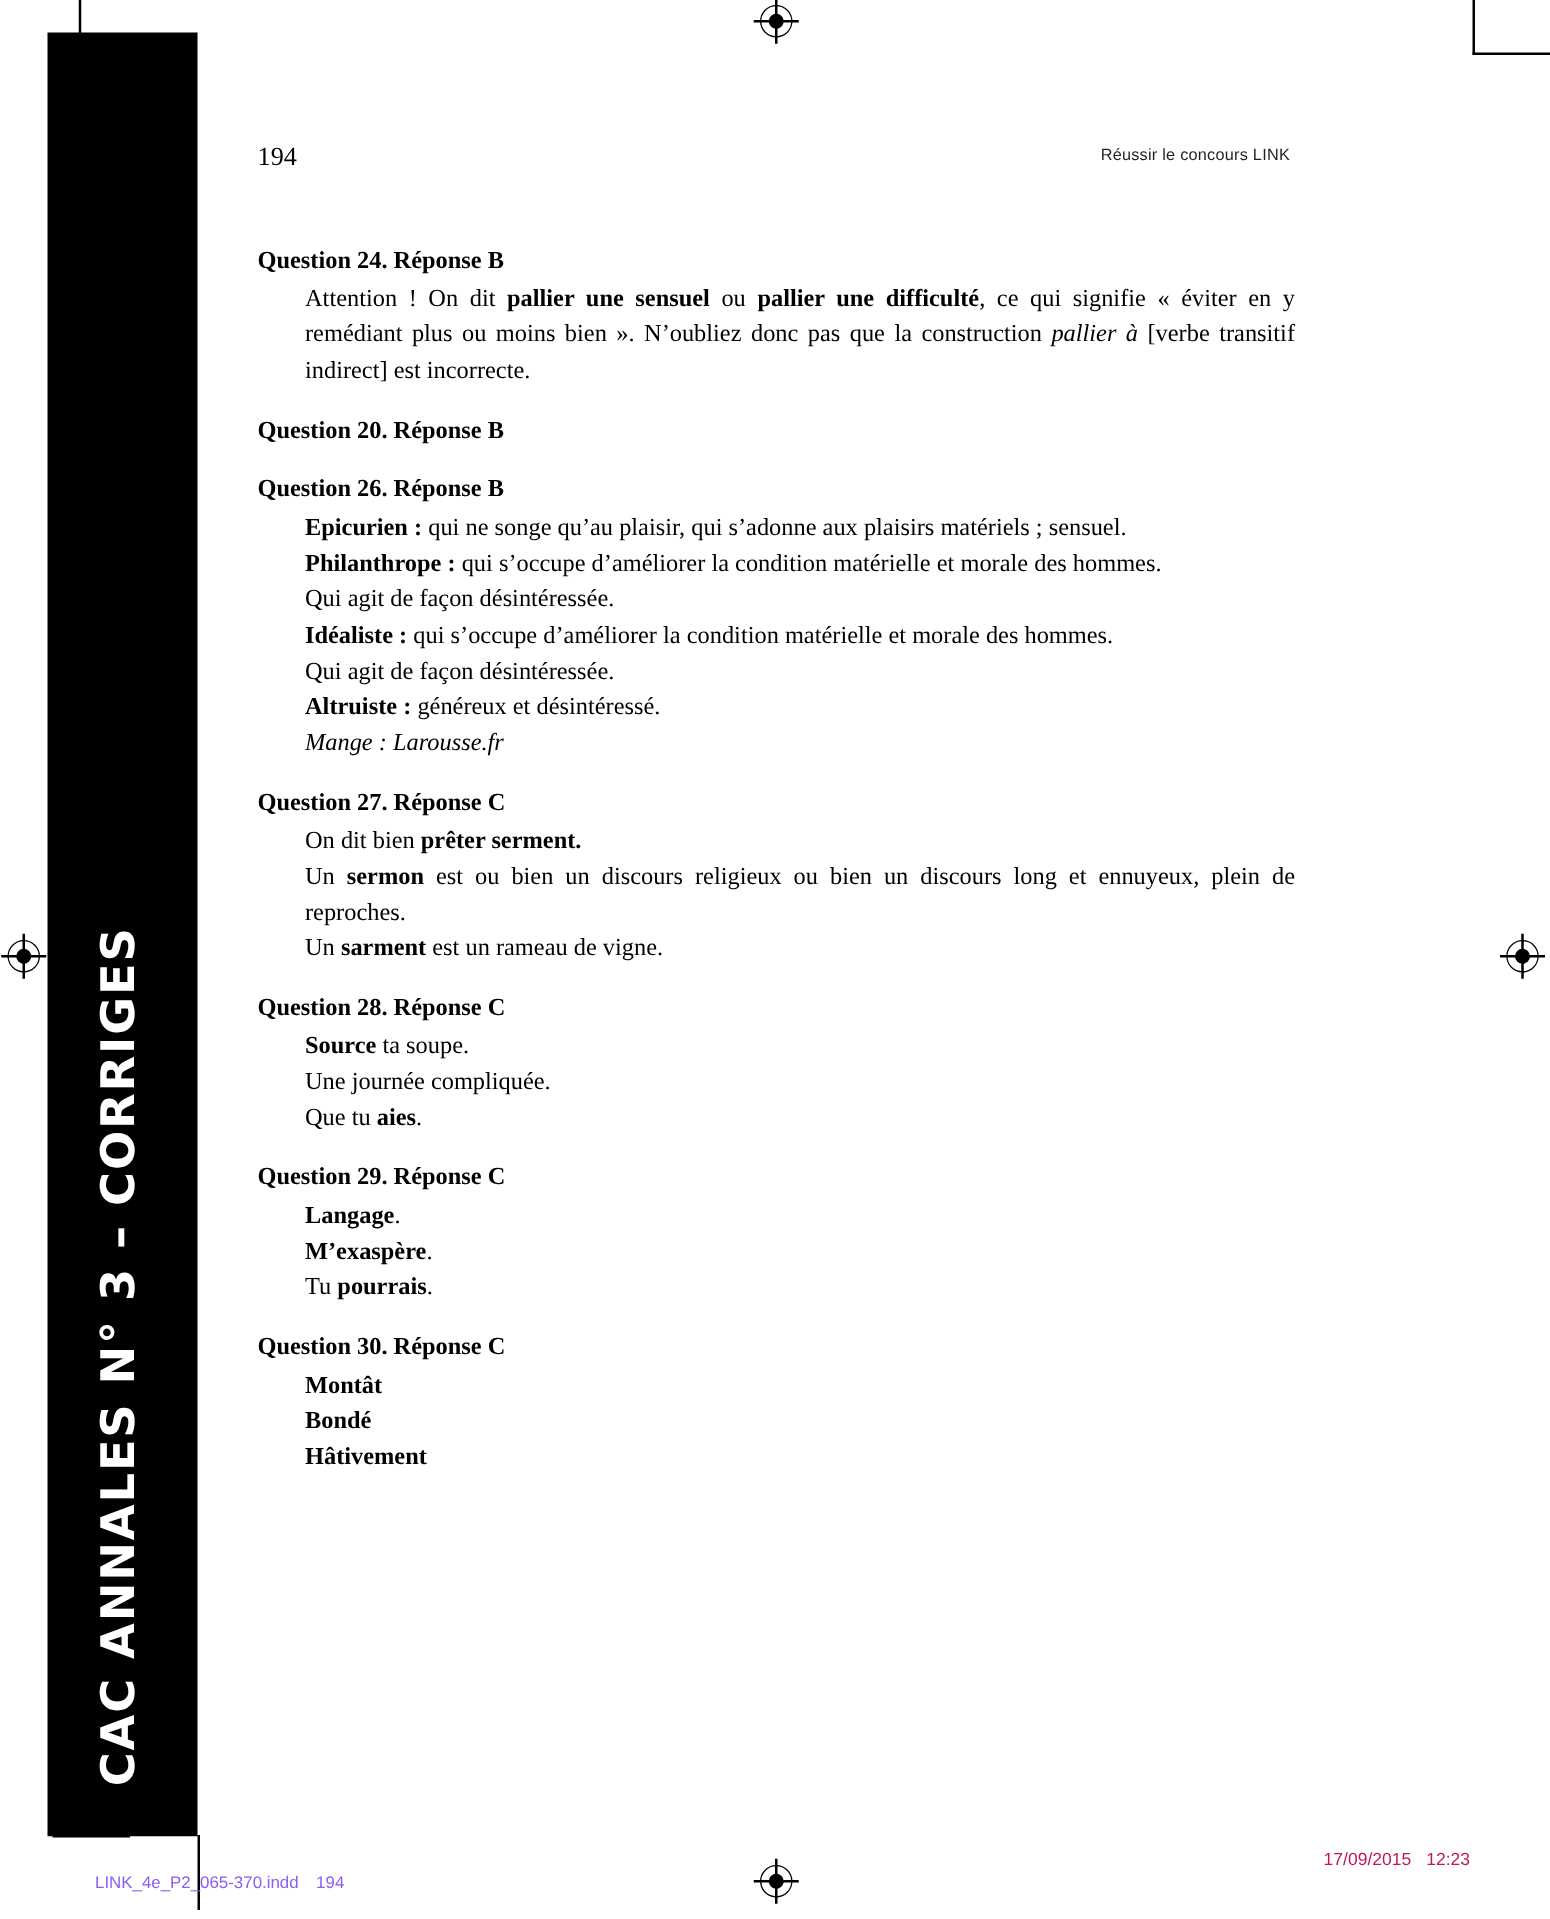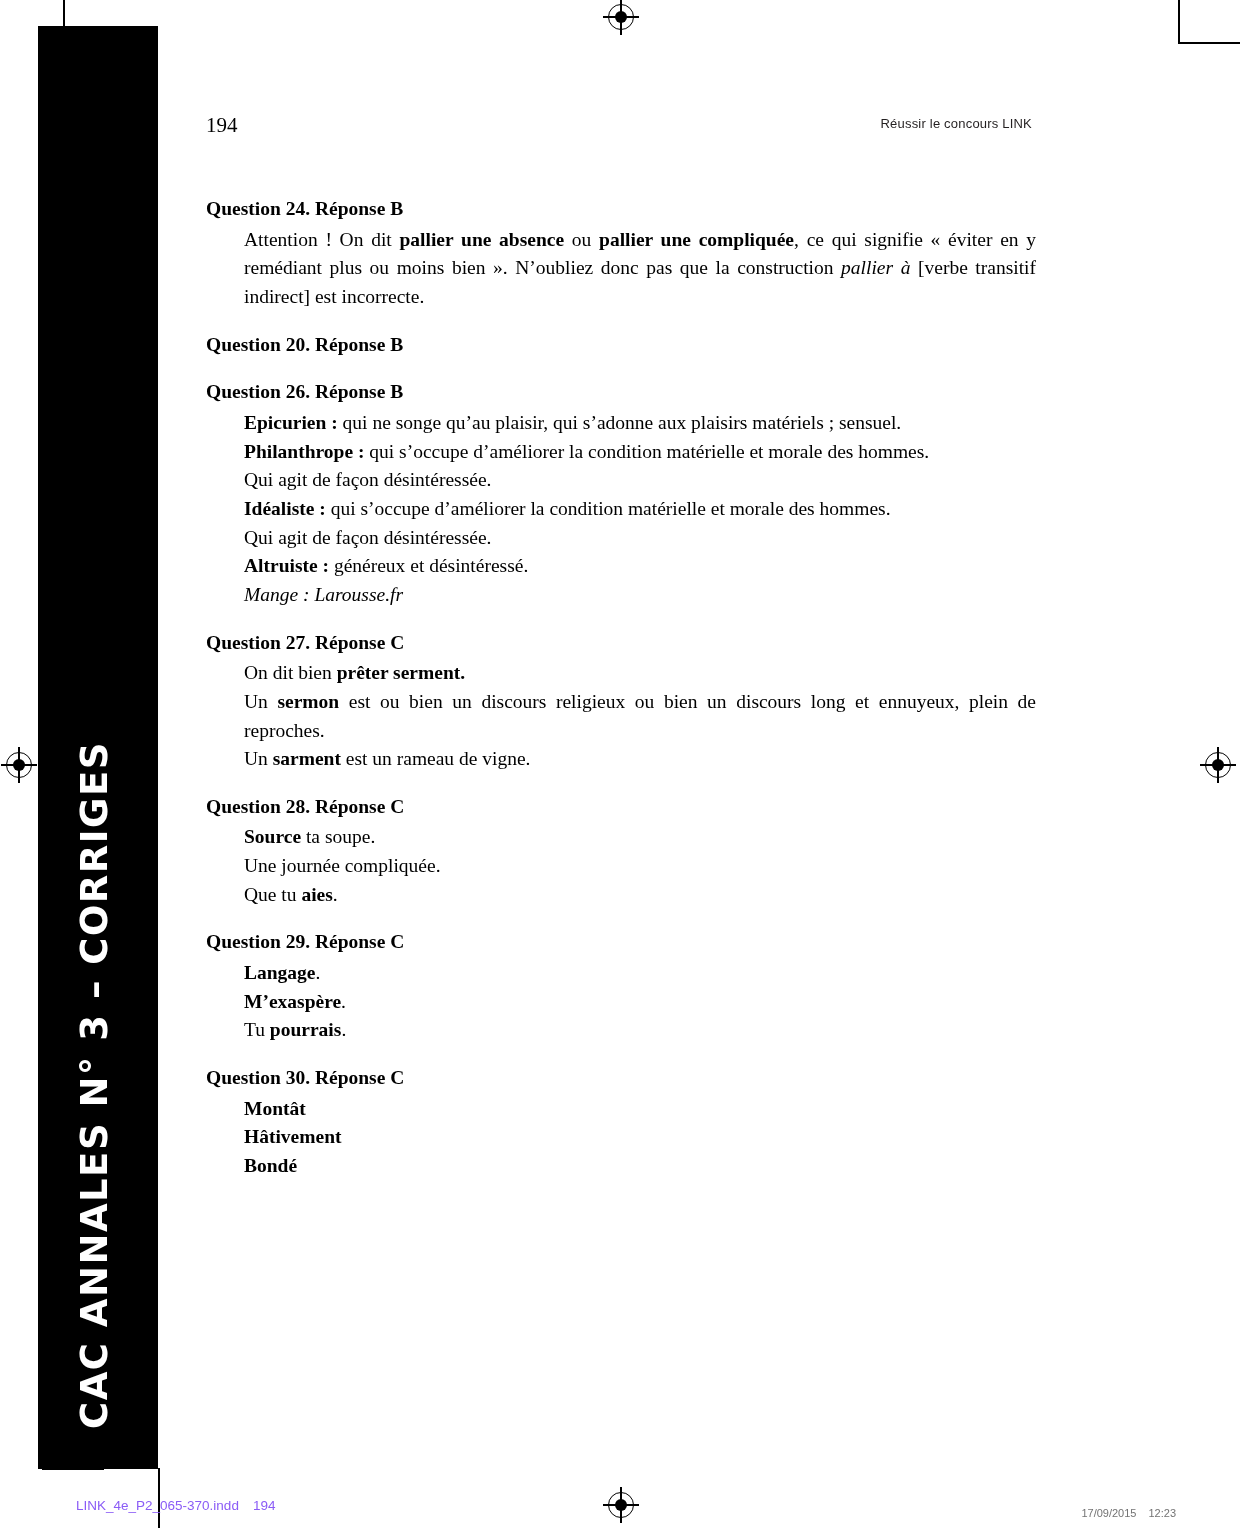--- a/index.html
+++ b/index.html
@@ -131,24 +131,24 @@
     left: 76px;
     bottom: 22px;
     font-family: "Liberation Sans", sans-serif;
     font-size: 13.5px;
     color: #8b5cf6;
   }
   .footer-left .fn-page { margin-left: 14px; }
   .footer-right {
     position: absolute;
     right: 64px;
-    bottom: 16px;
+    bottom: 40px;
     font-family: "Liberation Sans", sans-serif;
-    font-size: 11px;
-    color: #737373;
+    font-size: 14px;
+    color: #be185d;
   }
   .footer-right .ft-time { margin-left: 12px; }
 </style>
 </head>
 <body>
 
 <div class="crop-mark crop-tl-v"></div>
 <div class="crop-mark crop-tr-v"></div>
 <div class="crop-mark crop-tr-h"></div>
 <div class="crop-mark crop-bl-h"></div>
@@ -171,21 +171,21 @@
   <div class="side-tab-text">CAC ANNALES N° 3 – CORRIGES</div>
 </div>
 
 <div class="page-num">194</div>
 <div class="header-right">Réussir le concours LINK</div>
 
 <div class="content">
 
   <div class="q-head">Question 24. Réponse B</div>
   <div class="body-block">
-    Attention ! On dit <b>pallier une absence</b> ou <b>pallier une compliquée</b>, ce qui signifie « éviter en y remédiant plus ou moins bien ». N’oubliez donc pas que la construction <i>pallier à</i> [verbe transitif indirect] est incorrecte.
+    Attention ! On dit <b>pallier une sensuel</b> ou <b>pallier une difficulté</b>, ce qui signifie « éviter en y remédiant plus ou moins bien ». N’oubliez donc pas que la construction <i>pallier à</i> [verbe transitif indirect] est incorrecte.
   </div>
 
   <div class="q-head">Question 20. Réponse B</div>
 
   <div class="q-head">Question 26. Réponse B</div>
   <div class="body-line"><b>Epicurien :</b> qui ne songe qu’au plaisir, qui s’adonne aux plaisirs matériels ; sensuel.</div>
   <div class="body-line"><b>Philanthrope :</b> qui s’occupe d’améliorer la condition matérielle et morale des hommes.</div>
   <div class="body-line">Qui agit de façon désintéressée.</div>
   <div class="body-line"><b>Idéaliste :</b> qui s’occupe d’améliorer la condition matérielle et morale des hommes.</div>
   <div class="body-line">Qui agit de façon désintéressée.</div>
@@ -202,22 +202,22 @@
   <div class="body-line">Une journée compliquée.</div>
   <div class="body-line">Que tu <b>aies</b>.</div>
 
   <div class="q-head">Question 29. Réponse C</div>
   <div class="body-line"><b>Langage</b>.</div>
   <div class="body-line"><b>M’exaspère</b>.</div>
   <div class="body-line">Tu <b>pourrais</b>.</div>
 
   <div class="q-head">Question 30. Réponse C</div>
   <div class="body-line"><b>Montât</b></div>
+  <div class="body-line"><b>Bondé</b></div>
   <div class="body-line"><b>Hâtivement</b></div>
-  <div class="body-line"><b>Bondé</b></div>
 
 </div>
 
 <div class="footer-left">
   <span>LINK_4e_P2_065-370.indd</span><span class="fn-page">194</span>
 </div>
 <div class="footer-right">
   <span>17/09/2015</span><span class="ft-time">12:23</span>
 </div>
 

